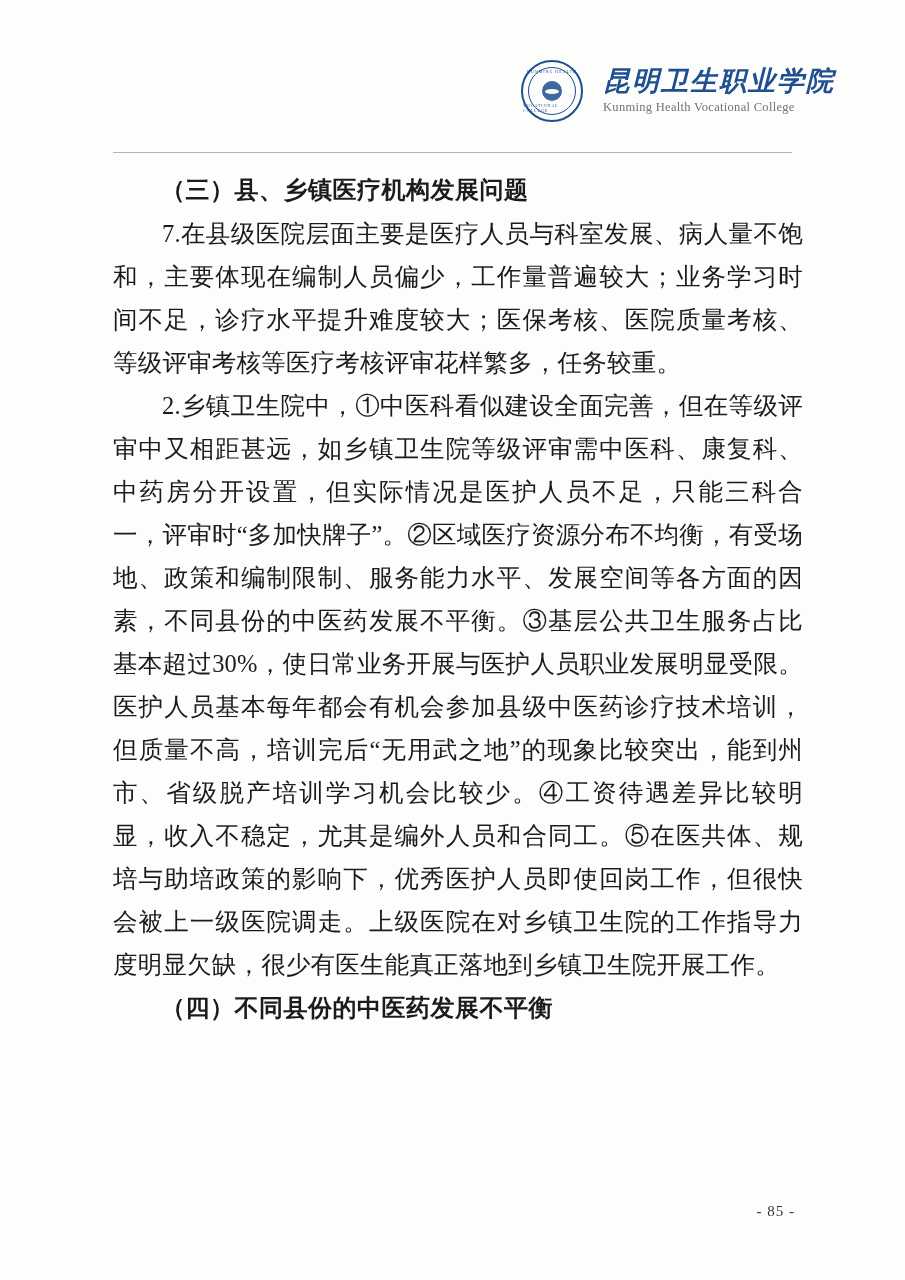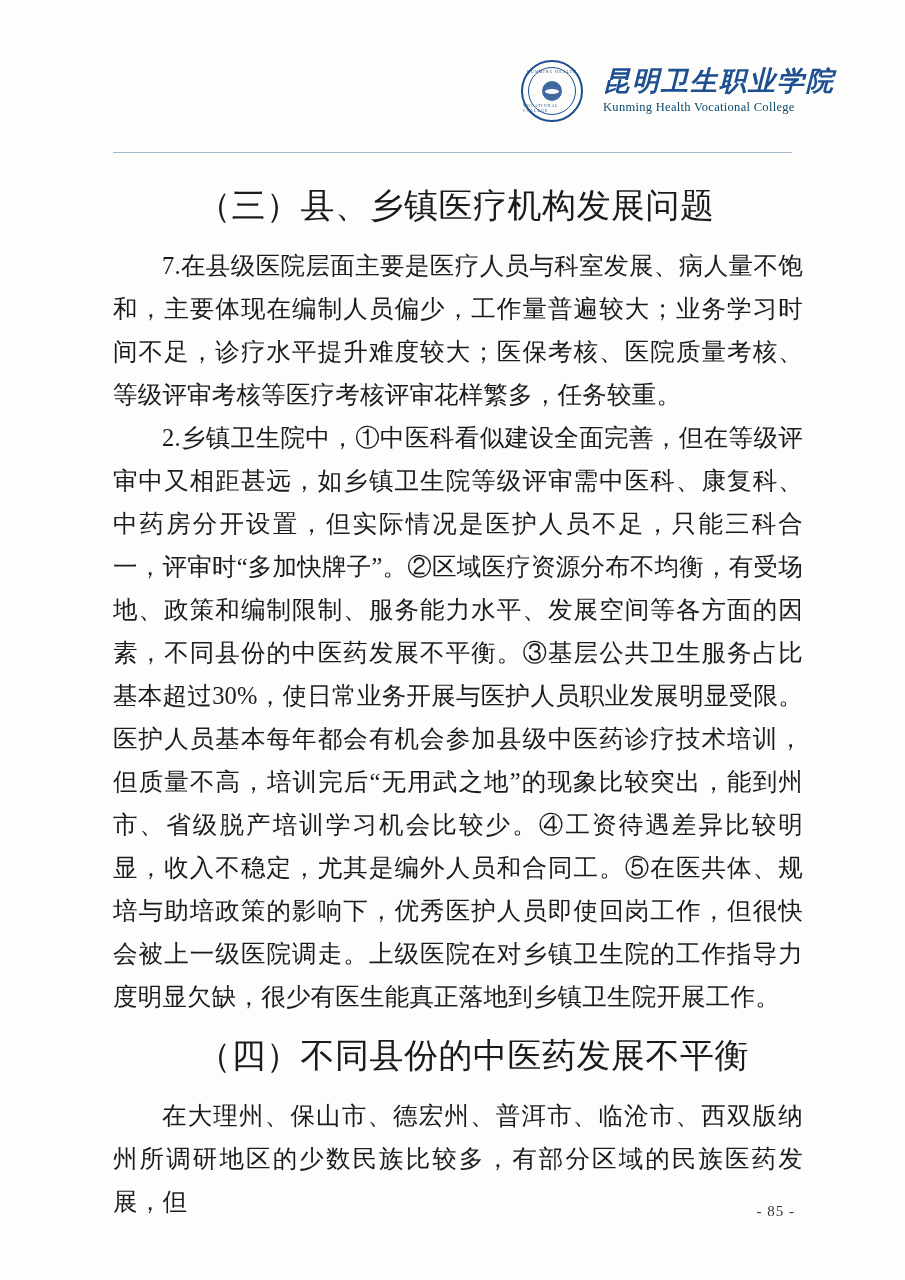--- a/index.html
+++ b/index.html
@@ -84,21 +84,21 @@
   .brand-cn {
     font-size: 27px;
     color: #1d4f91;
     font-family: "Liberation Serif", "DejaVu Serif", serif;
     font-weight: 700;
     letter-spacing: 2px;
     font-style: italic;
   }
   .brand-en {
     font-size: 12.5px;
-    color: #0c4a6e;
+    color: #737373;
     font-family: "Liberation Serif", "DejaVu Serif", serif;
     letter-spacing: .3px;
     margin-top: 4px;
   }
   .rule {
     position: absolute;
     top: 152px;
     left: 113px;
     right: 113px;
     height: 1px;
@@ -116,25 +116,25 @@
     line-height: 43px;
     text-align: justify;
     text-justify: inter-ideograph;
     margin: 0 0 0 0;
     letter-spacing: .2px;
   }
   .para.indent {
     text-indent: 2em;
   }
   .heading {
-    font-size: 34px;
+    font-size: 24px;
     line-height: 44px;
-    font-weight: 400;
+    font-weight: 700;
     text-indent: 2em;
-    margin: 16px;
+    margin: 0;
     letter-spacing: .5px;
   }
   
   .footer {
     position: absolute;
     bottom: 60px;
     right: 110px;
     font-size: 15px;
     color: #333;
     letter-spacing: 1px;
@@ -157,18 +157,17 @@
     </div>
   </div>
 
   <div class="rule"></div>
 
   <div class="content">
     <p class="heading">（三）县、乡镇医疗机构发展问题</p>
     <p class="para indent">7.在县级医院层面主要是医疗人员与科室发展、病人量不饱和，主要体现在编制人员偏少，工作量普遍较大；业务学习时间不足，诊疗水平提升难度较大；医保考核、医院质量考核、等级评审考核等医疗考核评审花样繁多，任务较重。</p>
     <p class="para indent">2.乡镇卫生院中，①中医科看似建设全面完善，但在等级评审中又相距甚远，如乡镇卫生院等级评审需中医科、康复科、中药房分开设置，但实际情况是医护人员不足，只能三科合一，评审时“多加快牌子”。②区域医疗资源分布不均衡，有受场地、政策和编制限制、服务能力水平、发展空间等各方面的因素，不同县份的中医药发展不平衡。③基层公共卫生服务占比基本超过30%，使日常业务开展与医护人员职业发展明显受限。医护人员基本每年都会有机会参加县级中医药诊疗技术培训，但质量不高，培训完后“无用武之地”的现象比较突出，能到州市、省级脱产培训学习机会比较少。④工资待遇差异比较明显，收入不稳定，尤其是编外人员和合同工。⑤在医共体、规培与助培政策的影响下，优秀医护人员即使回岗工作，但很快会被上一级医院调走。上级医院在对乡镇卫生院的工作指导力度明显欠缺，很少有医生能真正落地到乡镇卫生院开展工作。</p>
     <p class="heading">（四）不同县份的中医药发展不平衡</p>
-    <p class="para indent">在大理州、保山市、德宏州、普洱市、临沧市、西双版纳州所调研地区的少数民族比较多，有部分区域的民族医药发展，但</p>
   </div>
 
   <div class="footer">- 85 -</div>
 
 </div>
 
 </body></html>

